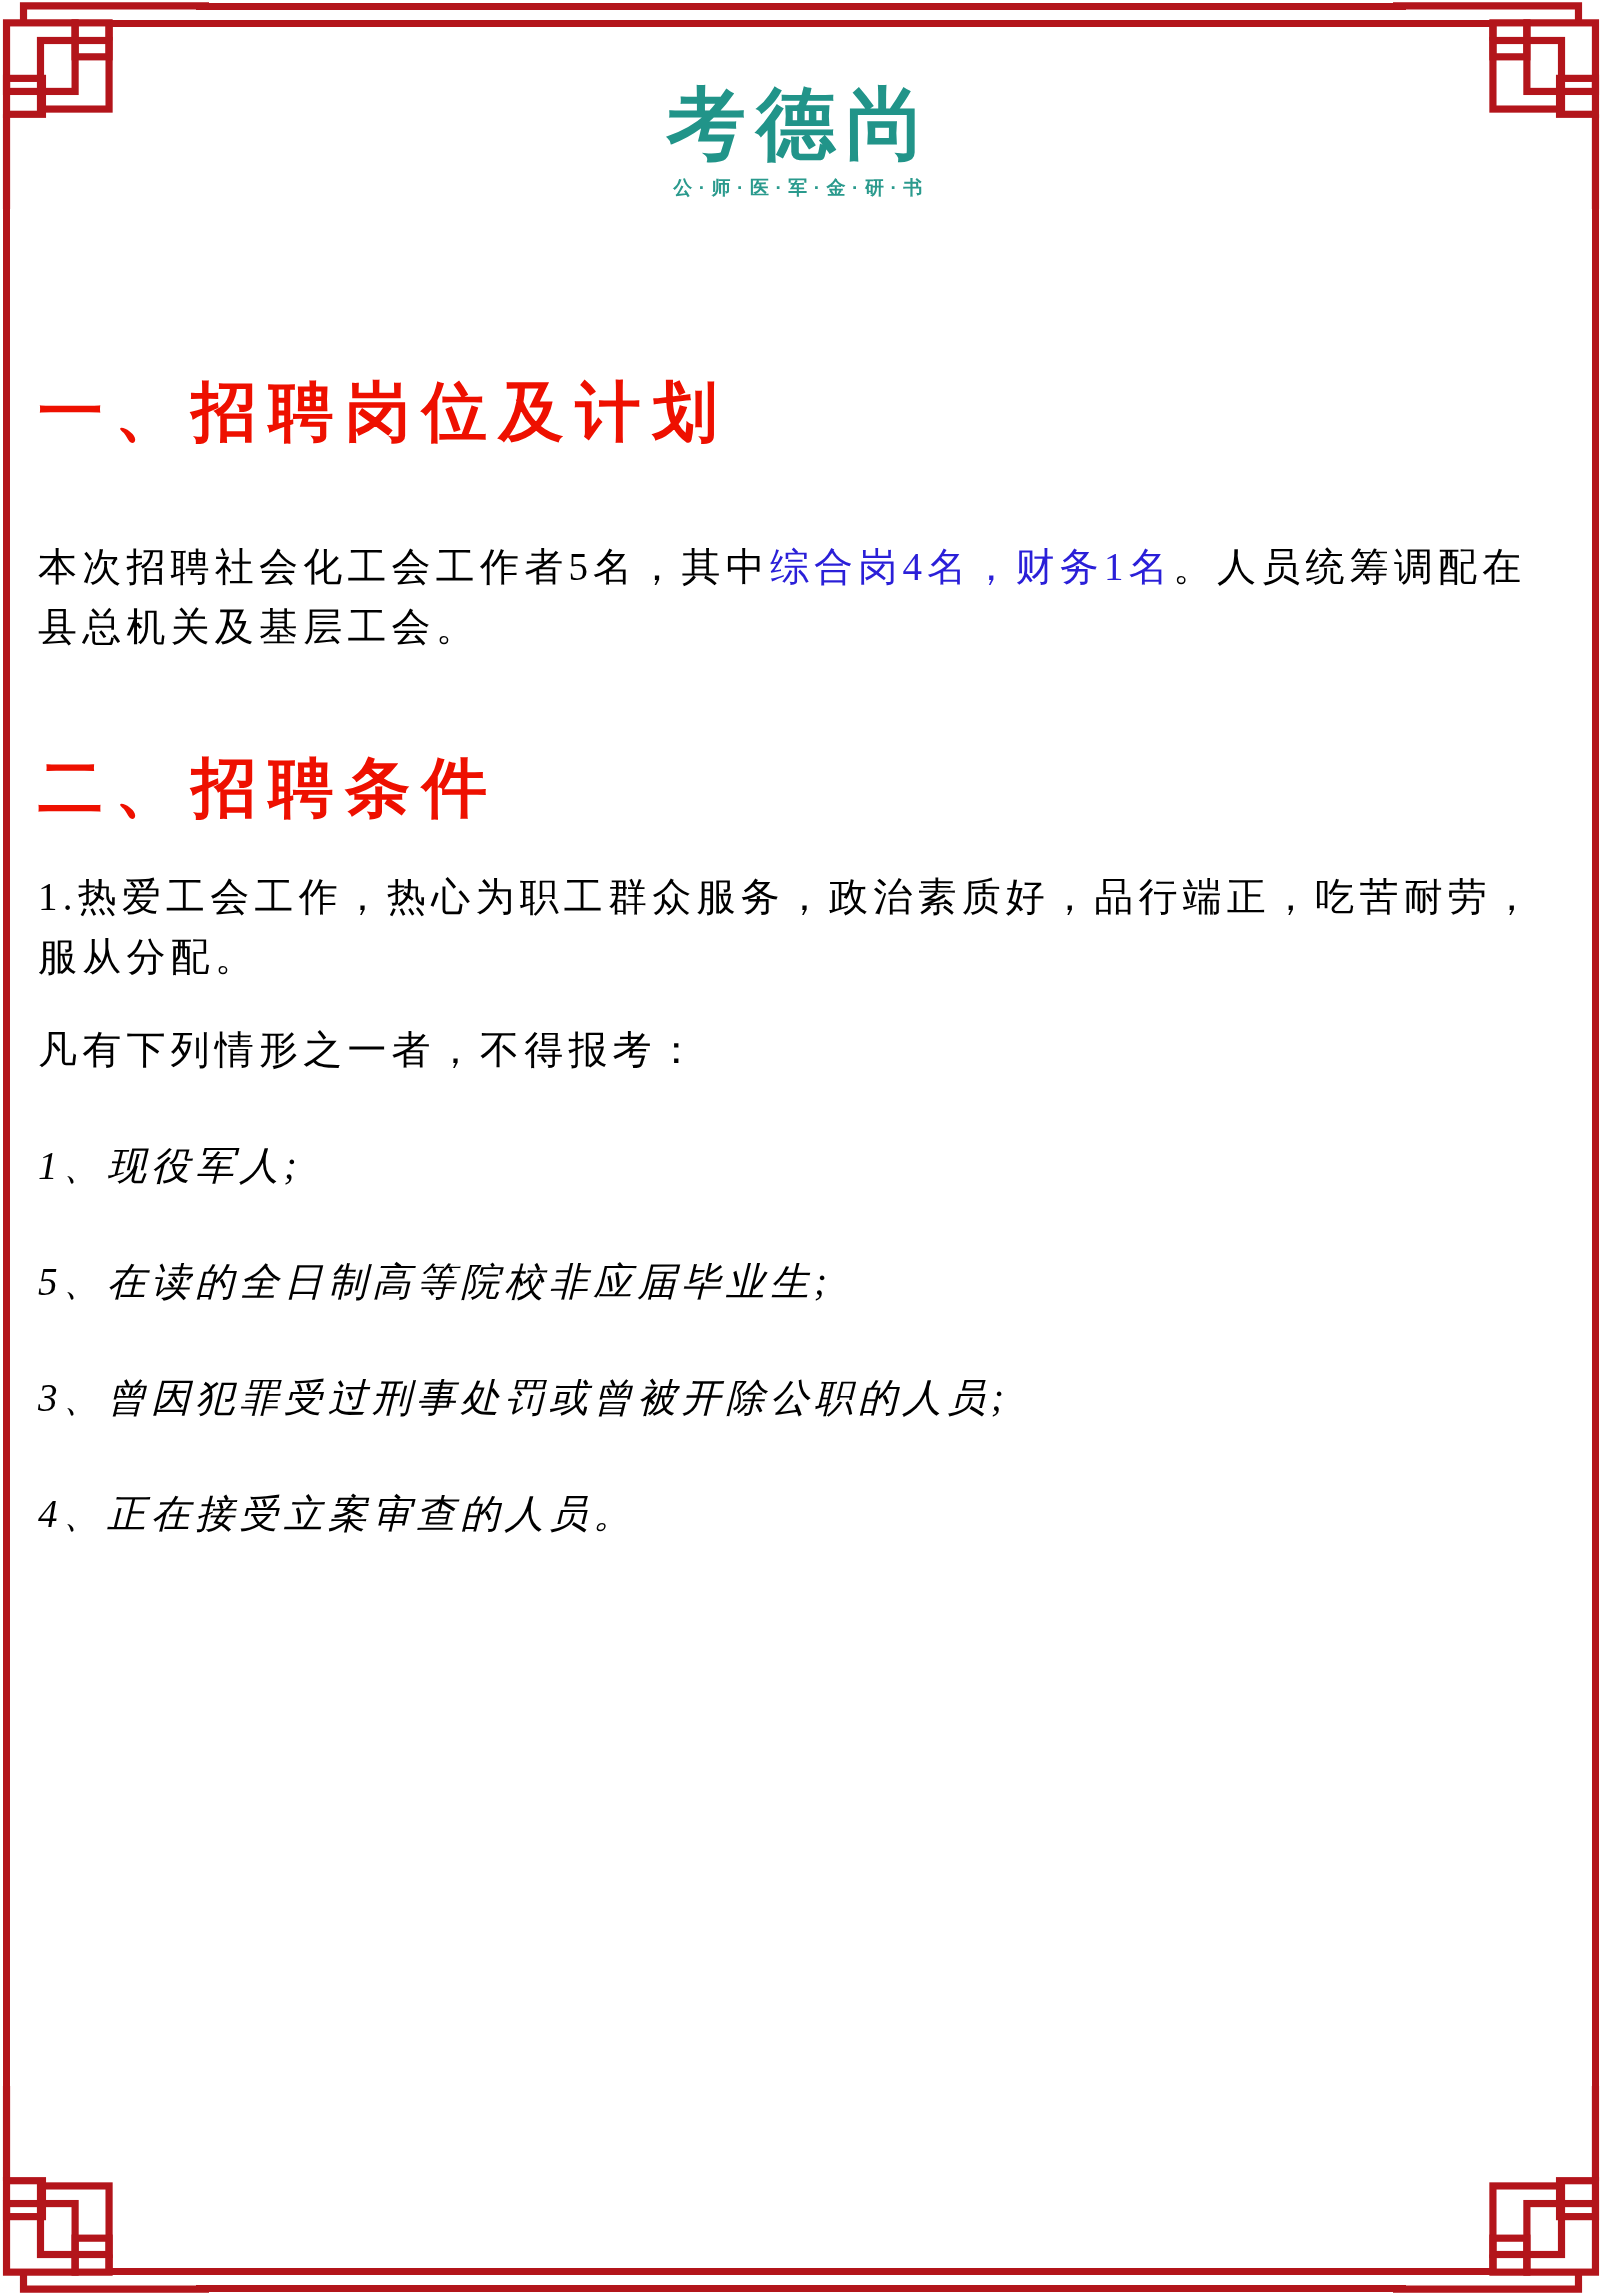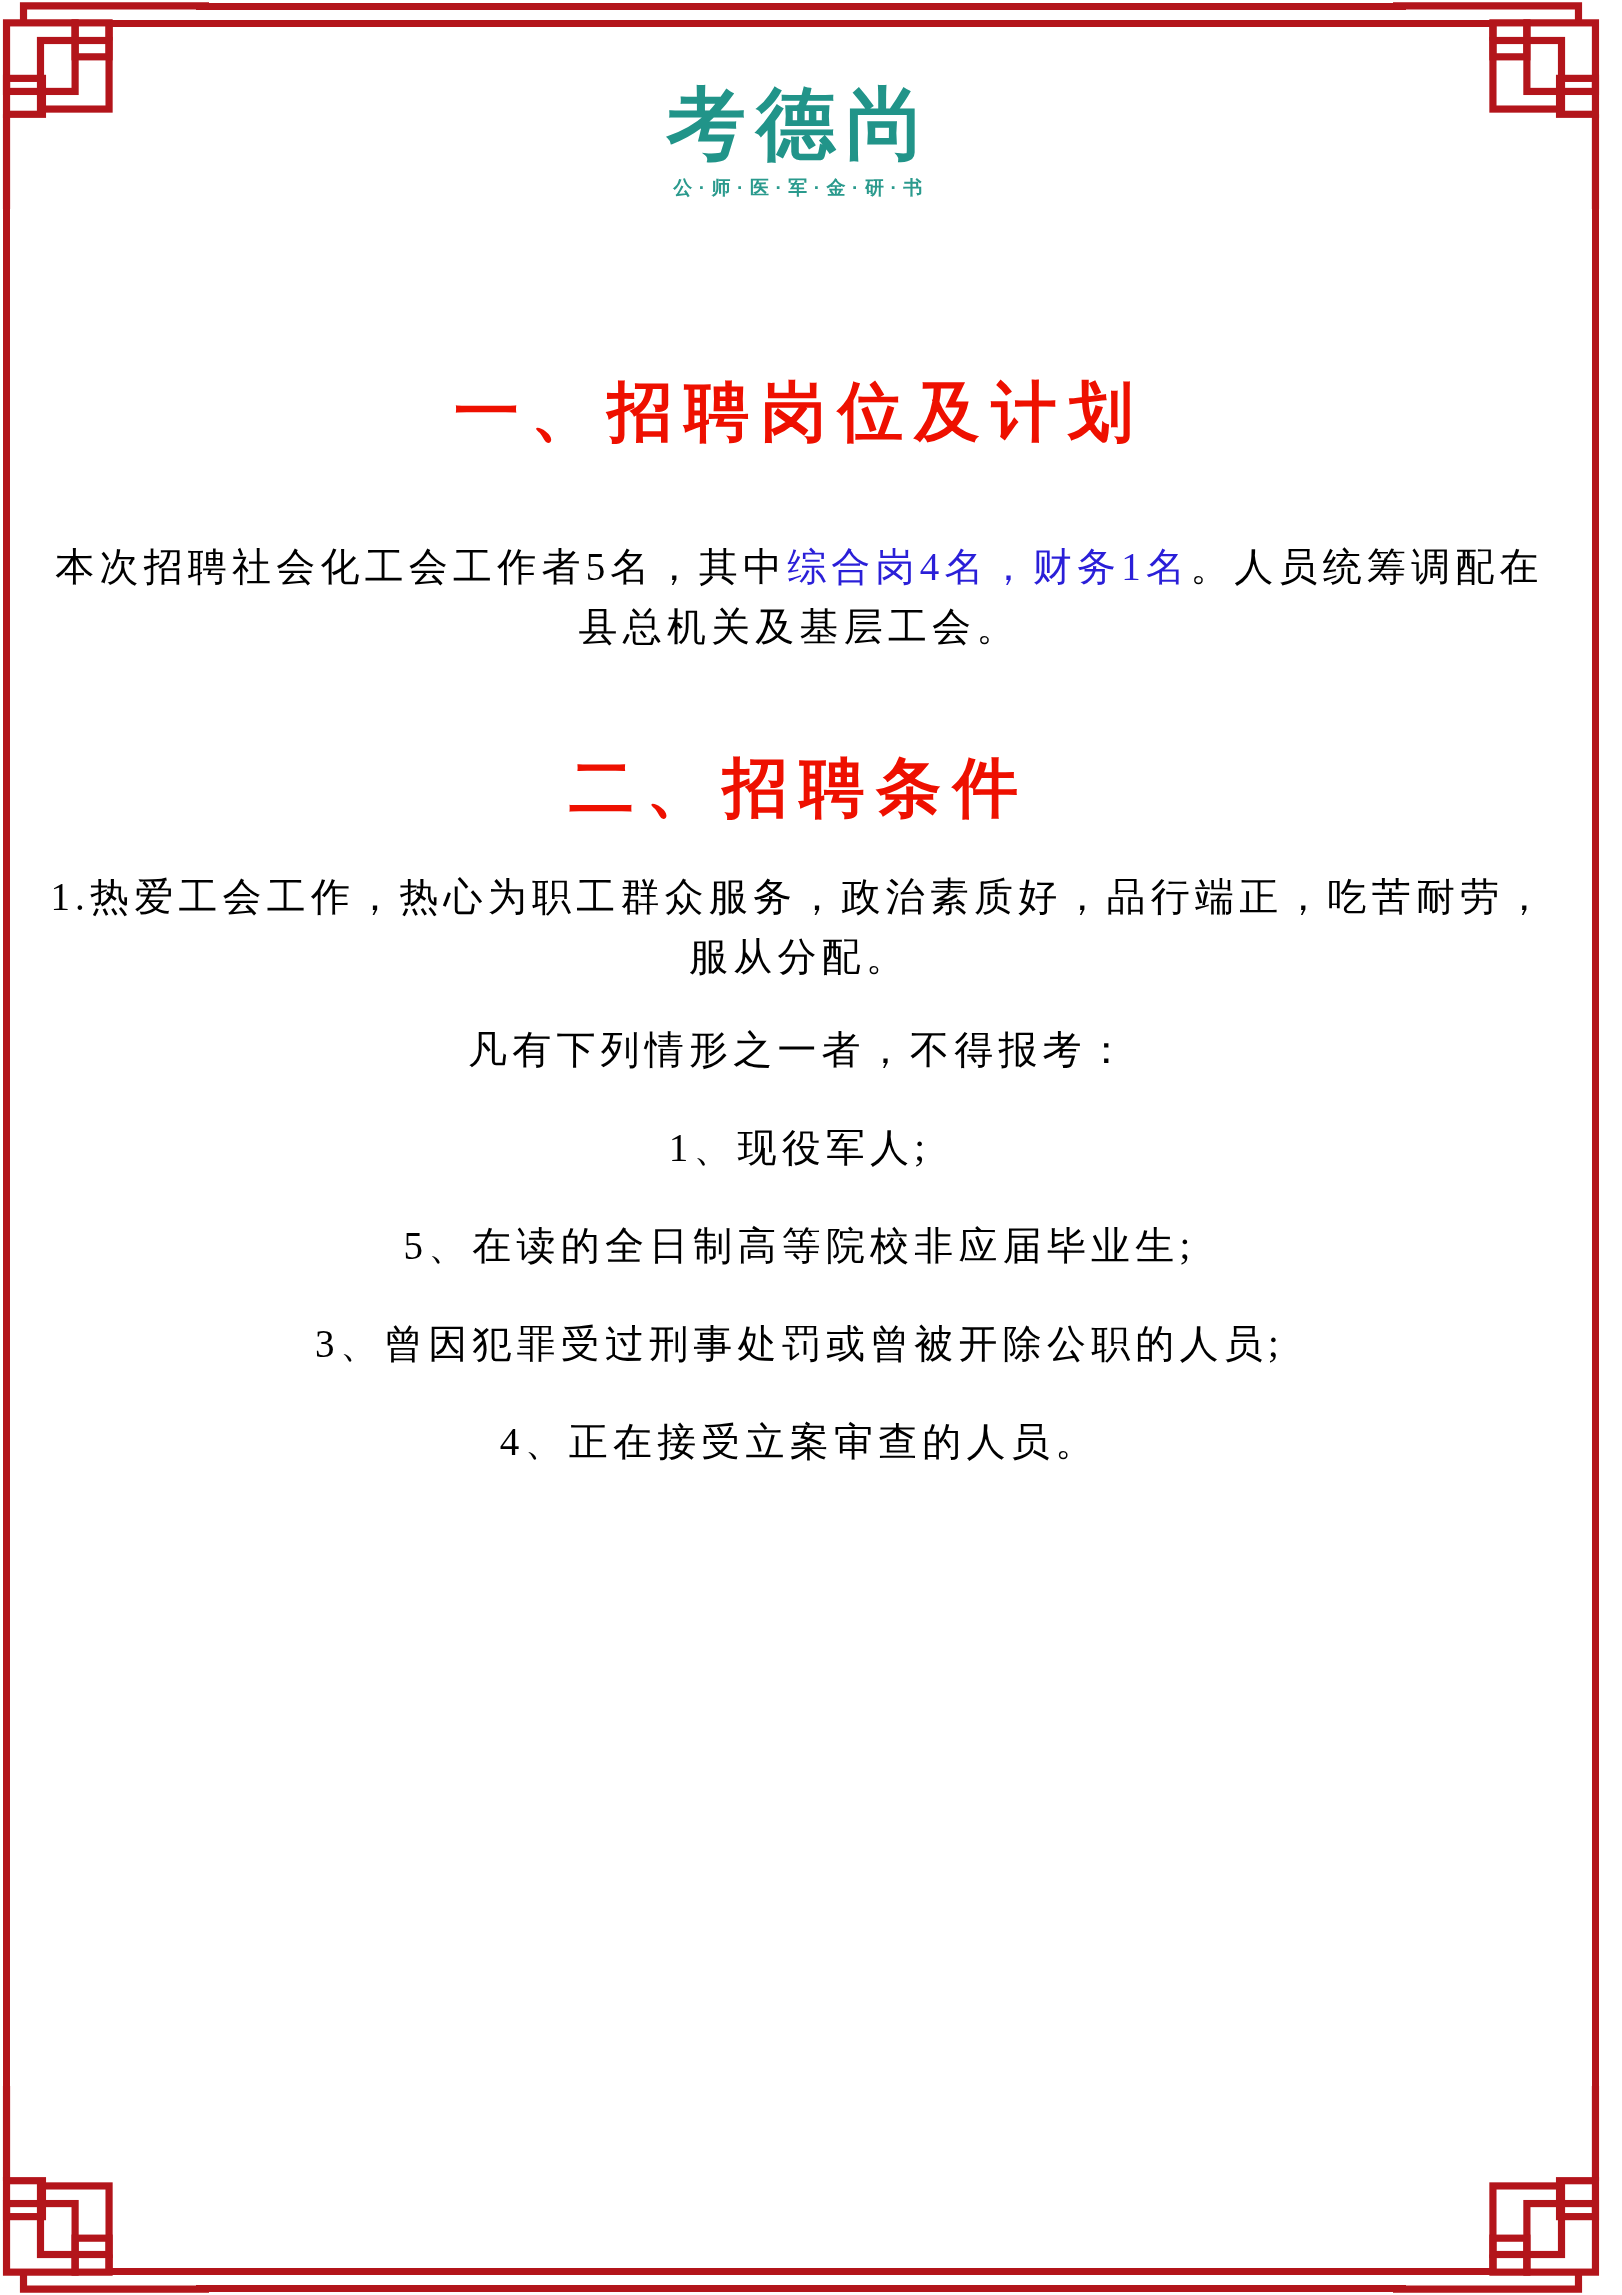--- a/index.html
+++ b/index.html
@@ -44,41 +44,40 @@
     letter-spacing:6.5px;
     color:#2a9a8d;
   }
 
   
   .content{
     position:absolute;
     left:38px;right:41px;top:366px;
     word-break:break-all;
     overflow-wrap:break-word;
-    text-align:center;
   }
   .section-heading{
     margin:0;
     font-size:65px;
     line-height:92px;
     font-weight:bold;
     letter-spacing:11.8px;
     color:#ee1000;
   }
   .section-heading.second{margin-top:85px;}
   .body-p{
     margin:33px 0 0 0;
     font-size:39px;
     line-height:60px;
     letter-spacing:5.2px;
     color:#000000;
   }
   .body-p.intro{margin-top:79px;}
   .body-p.first-item{}
-  .body-p.list-item{margin-top:38px;}
+  .body-p.list-item{margin-top:56px;font-style:italic;}
   .hl-blue{color:#2a1fd8;margin-top:36px;}
 </style>
 </head>
 <body>
 
 <div class="page">
 
   <svg width="0" height="0" style="position:absolute" aria-hidden="true">
     <defs>
       <g id="knot" fill="none" stroke="#b3151b" stroke-width="11">

